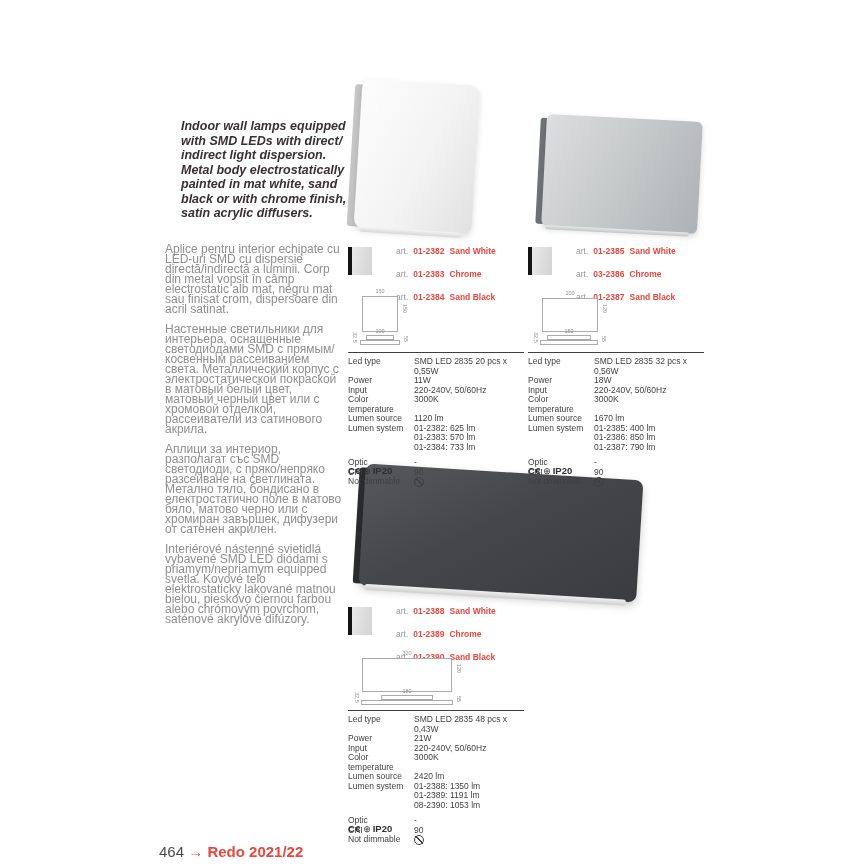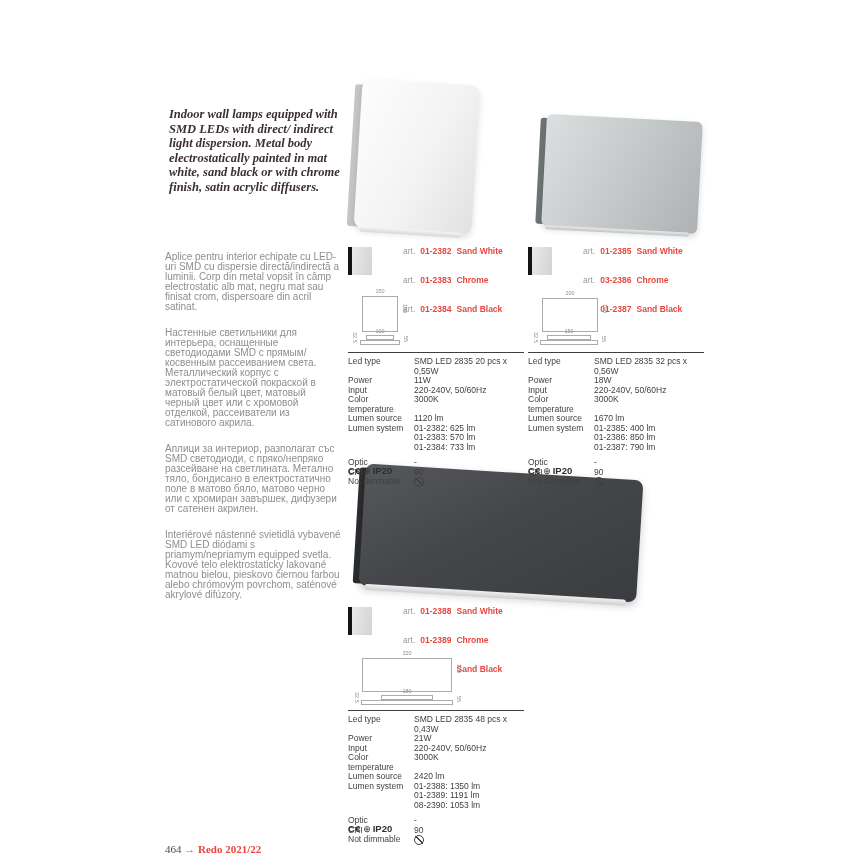--- a/index.html
+++ b/index.html
@@ -1,25 +1,25 @@
 <!DOCTYPE html>
 <html><head>
 <meta charset="utf-8">
 <style>
   html,body{margin:0;padding:0;background:#fff;}
   .page{position:relative;width:868px;height:868px;background:#ffffff;overflow:hidden;
         font-family:"Liberation Sans",sans-serif;}
   
   .title{position:absolute;left:165px;top:34px;margin:0;font-size:31px;font-weight:800;
          letter-spacing:-0.5px;color:#231f20;border-bottom:1.5px solid #9a9a9a;padding-bottom:5px;}
-  .intro{position:absolute;left:165px;top:103px;width:176px;margin:4px;
-         font-family:Liberation Serif, serif;font-style:italic;font-weight:600;
+  .intro{position:absolute;left:165px;top:103px;width:176px;margin:16px;
+         font-family:Liberation Sans, sans-serif;font-style:italic;font-weight:600;
          font-size:12.5px;line-height:14.5px;color:#3a2f34;}
   .descs{position:absolute;left:165px;top:236px;width:178px;}
-  .descs p{margin:16px 0 10px;font-size:10px;line-height:10px;color:#8e8e8e;}
+  .descs p{margin:8px 0 10px;font-size:12px;line-height:10px;color:#8e8e8e;}
   
   .lamp{position:absolute;}
   .lamp .side{position:absolute;border-radius:3px;}
   .lamp .face{position:absolute;inset:0;}
   .lamp1{left:358px;top:82px;width:118px;height:150px;transform:rotate(3.5deg);}
   .lamp1 .side{left:-7px;top:6px;width:14px;height:142px;background:#c6c6c6;}
   .lamp1 .face{border-radius:10px;background:linear-gradient(115deg,#fdfdfd 0%,#f3f3f3 55%,#e1e1e1 100%);
                box-shadow:0 3px 6px rgba(0,0,0,.13);}
   .lamp1 .face:after{content:"";position:absolute;left:6px;right:10px;bottom:-3px;height:5px;
                background:linear-gradient(#f4f4f4,#d7d7d7);border-radius:3px;}
@@ -32,21 +32,21 @@
   .lamp3{left:362px;top:472px;width:278px;height:122px;transform:rotate(3.5deg);}
   .lamp3 .side{left:-6px;top:4px;width:12px;height:116px;background:#2b2d2f;}
   .lamp3 .face{border-radius:8px;background:linear-gradient(150deg,#56585c 0%,#44464a 45%,#3a3c3f 100%);
                box-shadow:0 4px 8px rgba(0,0,0,.2);}
   .lamp3 .face:after{content:"";position:absolute;left:6px;right:10px;bottom:-4px;height:6px;
                background:linear-gradient(#f0f0f0,#cfcfcf);border-radius:3px;}
   
   .articles{position:absolute;display:flex;gap:10px;}
   .thumb{width:20px;height:28px;margin-top:1px;background:linear-gradient(100deg,#e9e9e9,#d3d3d3);
          border-left:4px solid #141414;}
-  .art-rows{display:flex;flex-direction:column;gap:19px;margin-left:21px;}
+  .art-rows{display:flex;flex-direction:column;gap:13px;margin-left:14px;}
   .art-row{display:flex;gap:5px;font-size:8.5px;line-height:10px;align-items:baseline;}
   .art-prefix{color:#9a9a9a;}
   .art-code,.art-finish{color:#e8473f;font-weight:700;}
   
   .spec{position:absolute;width:176px;border-top:1px solid #3f3f3f;padding-top:4px;}
   .spec .row{display:grid;grid-template-columns:66px 1fr;font-size:8.5px;line-height:9.5px;color:#3f3f3f;}
   .spec .row.gap{margin-top:6px;}
   .nd-icon{display:inline-block;width:8px;height:8px;border:1px solid #3f3f3f;border-radius:50%;
            position:relative;}
   .nd-icon:after{content:"";position:absolute;inset:0;
@@ -56,21 +56,21 @@
   .certs .ce{font-weight:700;letter-spacing:0.5px;}
   .certs .mark{font-size:9px;}
   .certs .ip{font-weight:800;}
   
   .drawing{position:absolute;width:172px;height:62px;}
   .drawing *{position:absolute;box-sizing:border-box;}
   .dt{font-size:5.5px;line-height:6px;color:#8f8f8f;text-align:center;}
   .dv{writing-mode:vertical-rl;font-size:5.5px;color:#8f8f8f;}
   .dbox{border:1px solid #ababab;background:#fff;}
   
-  .footer{position:absolute;left:165px;top:843px;font-size:11px;font-family:Liberation Serif, serif;}
+  .footer{position:absolute;left:159px;top:843px;font-size:15px;}
   .footer .pg{color:#4a4a4a;}
   .footer .arrow,.footer .cat{color:#e8473f;font-weight:700;}
 </style>
 </head>
 <body>
 
 <div class="page">
 
 
   <p class="intro">Indoor wall lamps equipped with SMD LEDs with direct/ indirect light dispersion. Metal body electrostatically painted in mat white, sand black or with chrome finish, satin acrylic diffusers.</p>

